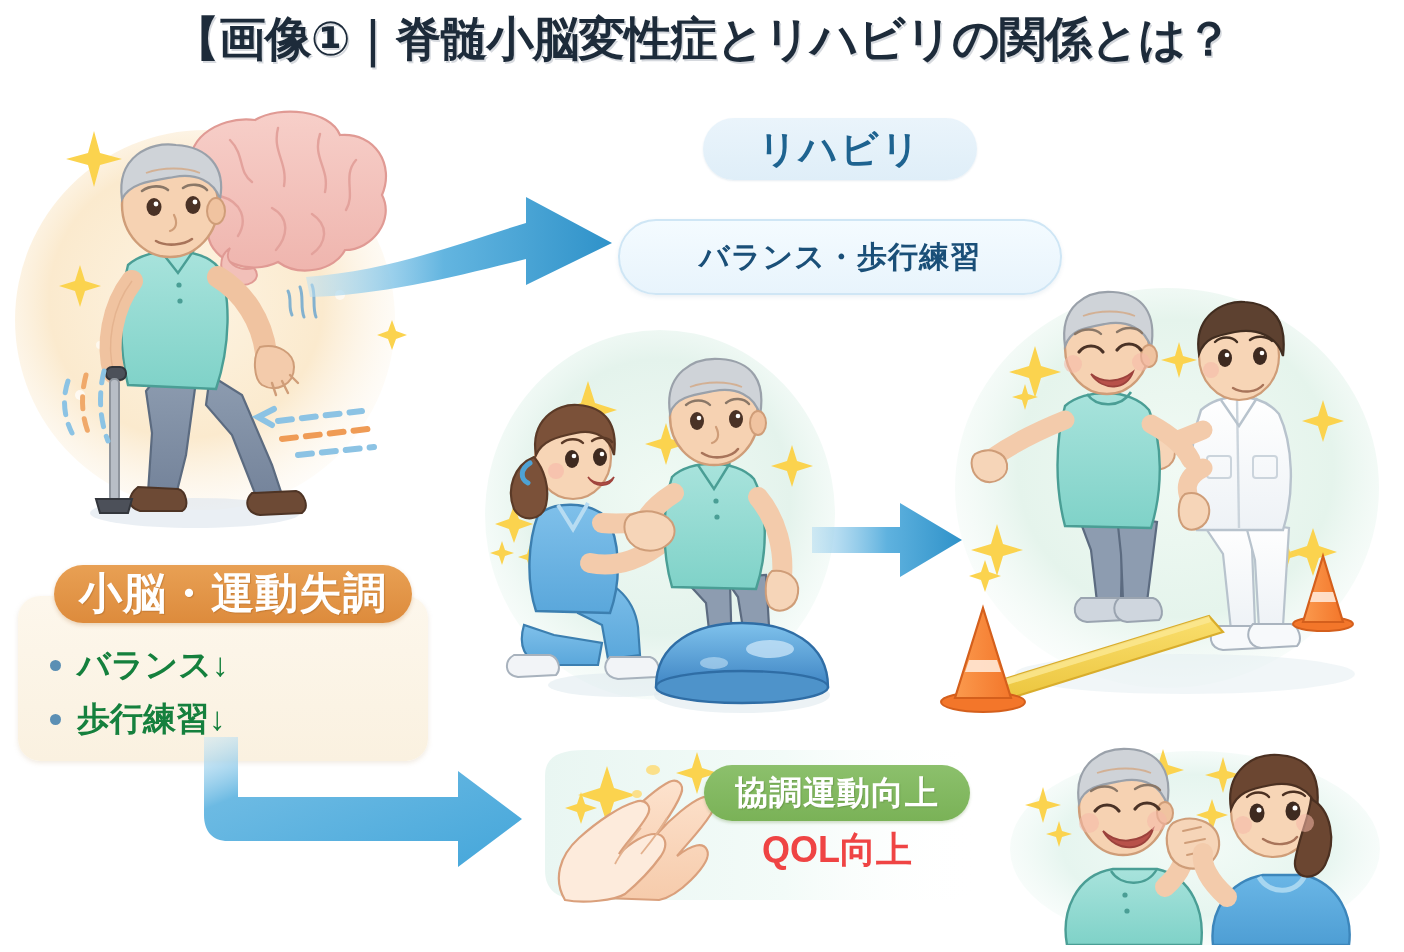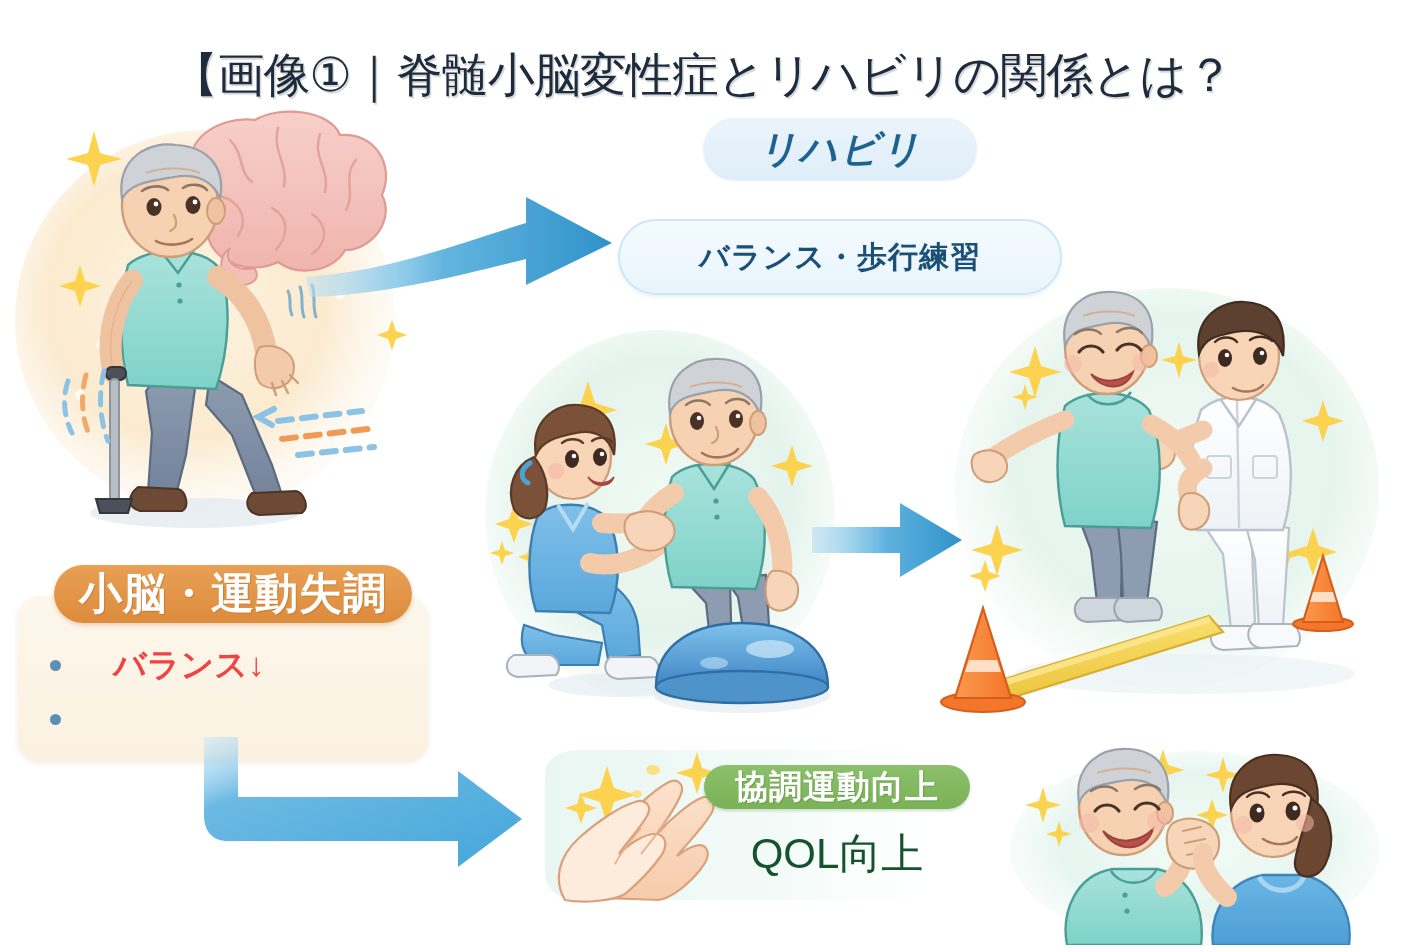--- a/index.html
+++ b/index.html
@@ -12,25 +12,24 @@
     font-family: "Liberation Sans", "DejaVu Sans", sans-serif;
   }
 
   
   #title-bar {
     position: absolute; left: 0; top: 8px; width: 1404px;
     text-align: center;
   }
   #page-title {
     display: inline-block;
-    font-size: 47px; font-weight: 400; letter-spacing: -1px;
+    font-size: 47px; font-weight: 700; letter-spacing: -1px;
     color: #1d2b3a;
     text-shadow: 1.5px 1.5px 0 rgba(120,130,145,.30);
     white-space: nowrap;
-    margin-top: 36px;
   }
 
   
   .scene { position: absolute; }
 
   
   .pill {
     position: absolute;
     display: flex; align-items: center; justify-content: center;
     border-radius: 999px;
@@ -38,21 +37,20 @@
     font-weight: 700;
   }
 
   #pill-rehab {
     left: 703px; top: 118px; width: 274px; height: 62px;
     background: linear-gradient(180deg,#eaf4fb 0%, #dfeef8 100%);
     color: #1e6390;
     font-size: 38px;
     letter-spacing: 2px;
     box-shadow: 0 1px 2px rgba(60,110,150,.12);
-    font-style: italic;
   }
 
   #pill-balance-gait {
     left: 618px; top: 219px; width: 440px; height: 72px;
     background: linear-gradient(180deg,#f4fbff 0%, #e8f4fc 100%);
     border: 2px solid #cfe6f5;
     color: #1a4f78;
     font-size: 30px;
     letter-spacing: 1px;
     box-shadow: 0 2px 4px rgba(60,110,150,.10);
@@ -73,40 +71,39 @@
     font-size: 43px;
     letter-spacing: 1px;
     text-shadow: 1px 1px 1px rgba(150,90,30,.35);
     box-shadow: 0 2px 4px rgba(180,120,60,.30);
   }
   .ataxia-list { position: absolute; left: 50px; top: 638px; }
   .ataxia-item {
     display: flex; align-items: center;
     height: 54px;
     font-size: 33px; font-weight: 600;
-    color: #ef4444;
-    gap: 36px;
+    color: #15803d;
   }
   .ataxia-bullet {
     width: 11px; height: 11px; border-radius: 50%;
     background: #5b8fb4; margin-right: 16px; flex: 0 0 auto;
   }
 
   
   #pill-coord {
-    left: 704px; top: 765px; width: 266px; height: 44px;
+    left: 704px; top: 765px; width: 266px; height: 56px;
     background: linear-gradient(180deg,#8cc06c 0%, #7ab257 100%);
     color: #ffffff; font-size: 33px; letter-spacing: 1px;
     text-shadow: 1px 1px 1px rgba(80,120,50,.40);
     box-shadow: 0 2px 3px rgba(100,140,70,.28);
   }
   #label-qol {
     position: absolute; left: 704px; top: 826px; width: 266px;
     text-align: center;
-    font-size: 42px; font-weight: 400; color: #14532d;
+    font-size: 36px; font-weight: 700; color: #ef4444;
     white-space: nowrap;
   }
 
   
   .arrow-svg { position: absolute; }
 </style>
 </head>
 <body>
 
 <div id="title-bar">
@@ -493,20 +490,21 @@
 
 <div id="ataxia-card"></div>
 <div class="pill" id="pill-ataxia">小脳・運動失調</div>
 <div class="ataxia-list">
   <div class="ataxia-item">
     <span class="ataxia-bullet"></span>
     <span>バランス↓</span>
   </div>
   <div class="ataxia-item">
     <span class="ataxia-bullet"></span>
+    <span>歩行練習↓</span>
   </div>
 </div>
 
 <svg class="arrow-svg" style="left:120px; top:735px;" width="420" height="175" viewBox="0 0 420 175">
   <defs>
     <linearGradient id="arrG3" x1="0" y1="0" x2="1" y2="1">
       <stop offset="0%" stop-color="#cbe7f6" stop-opacity=".5"></stop>
       <stop offset="28%" stop-color="#6cbae3"></stop>
       <stop offset="100%" stop-color="#44a6da"></stop>
     </linearGradient>

